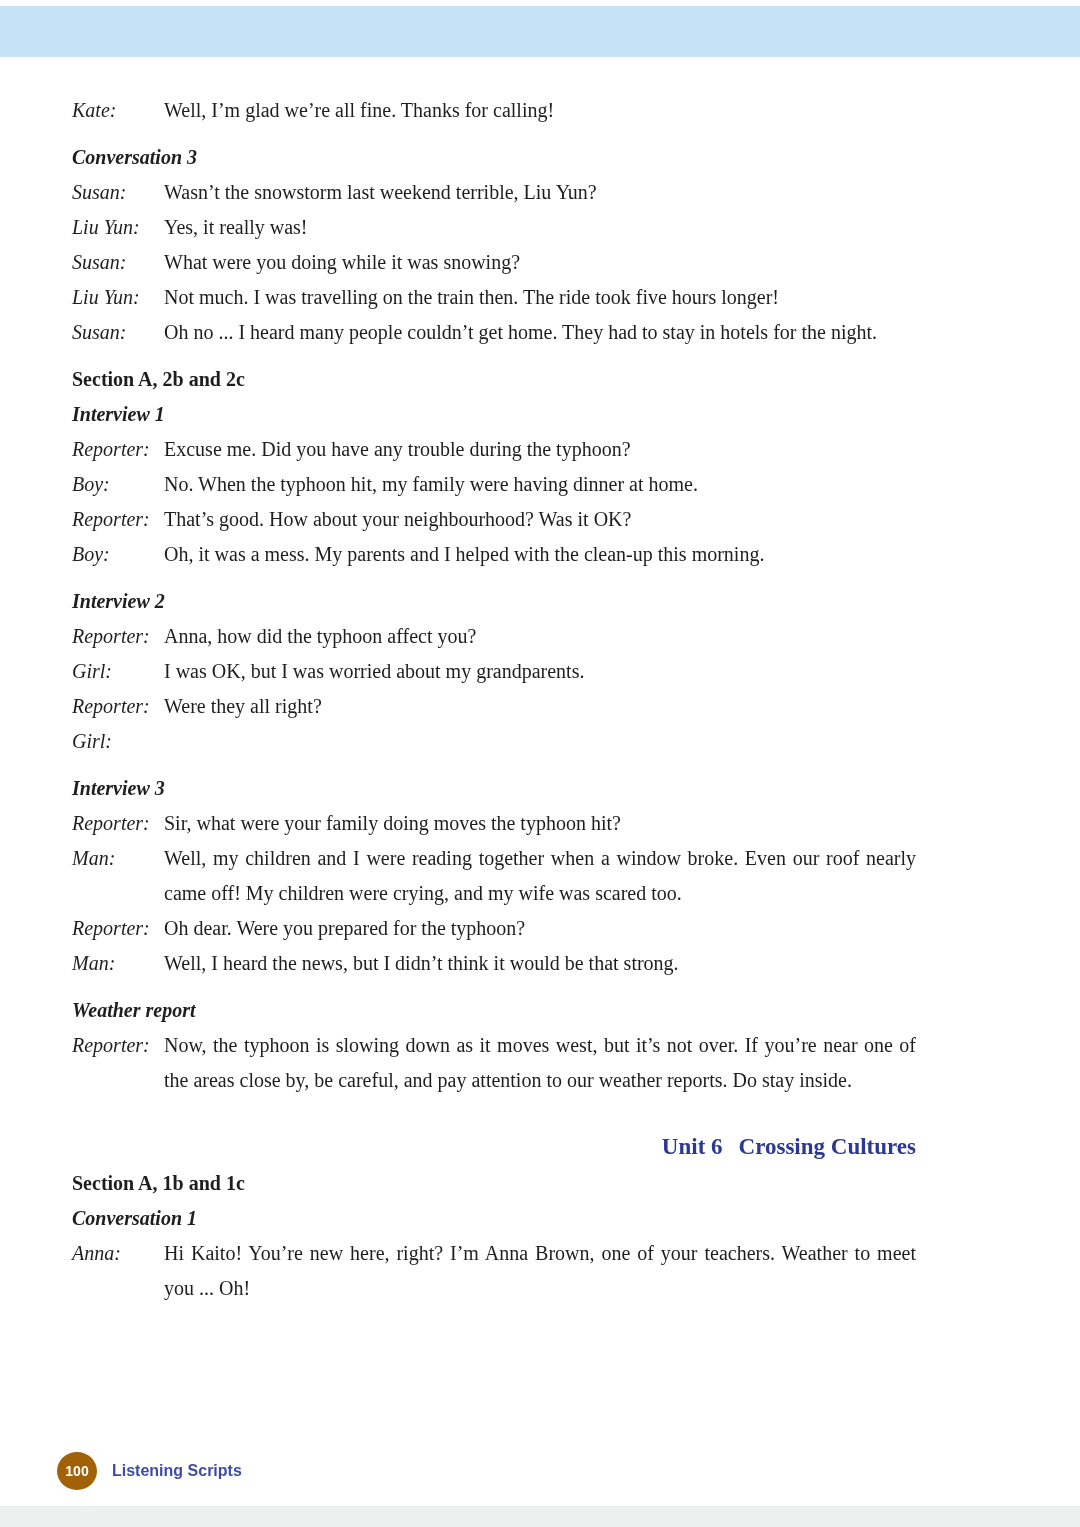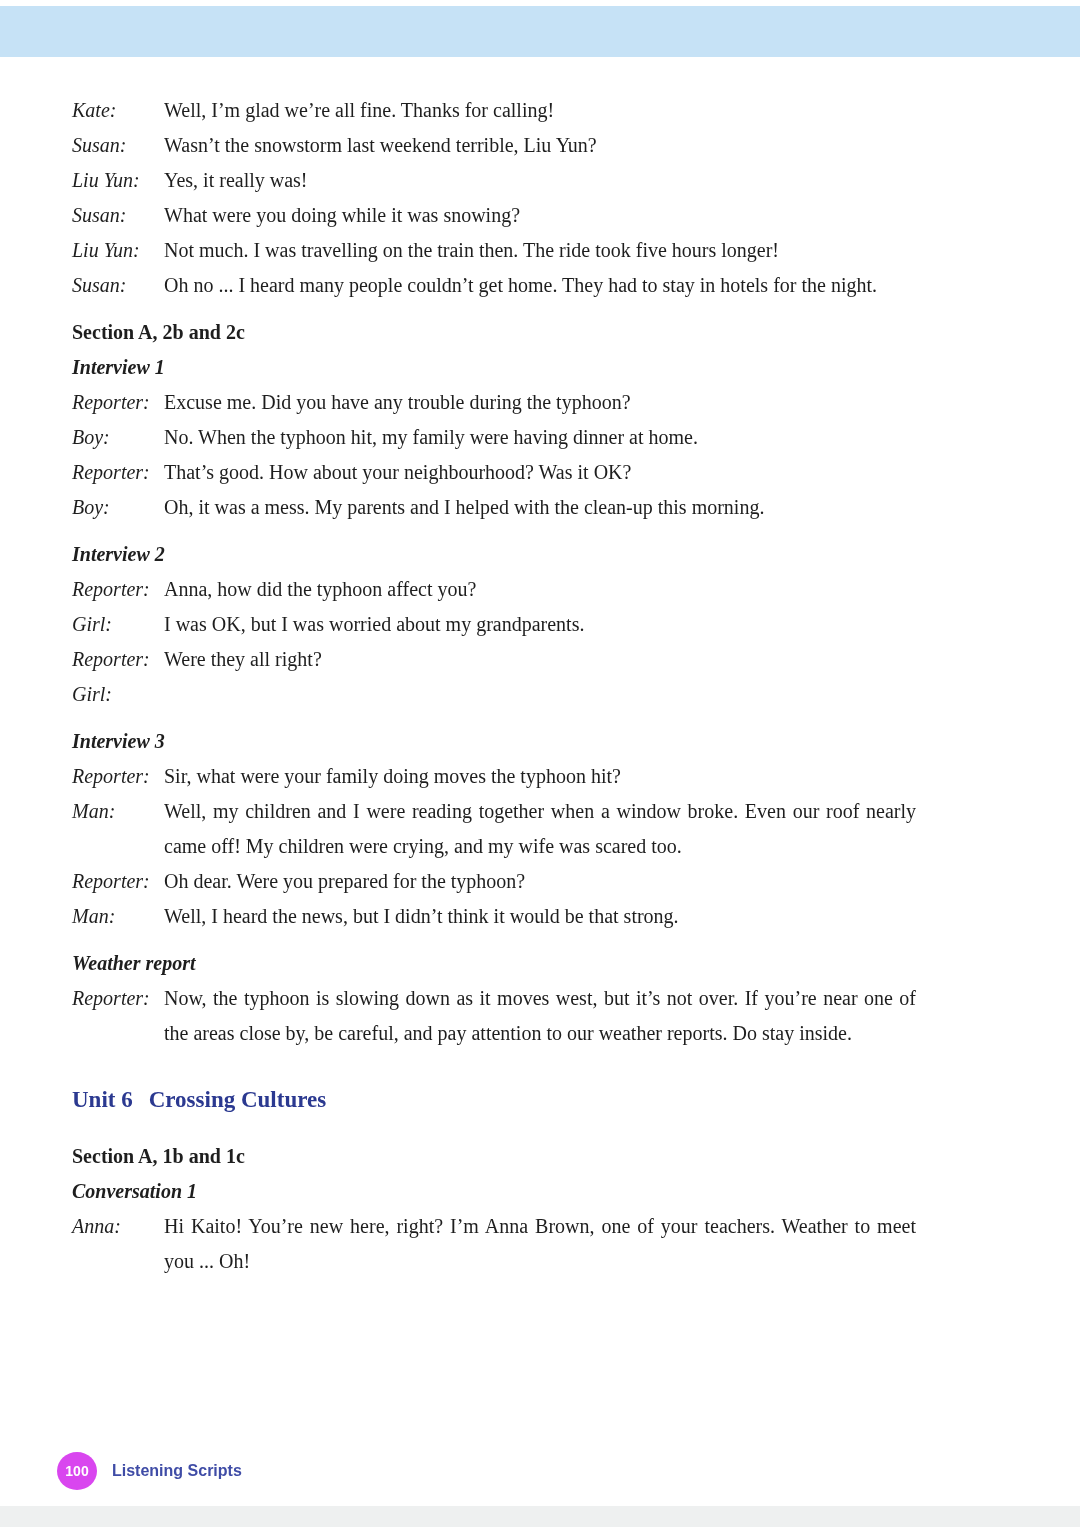--- a/index.html
+++ b/index.html
@@ -21,35 +21,36 @@
     width: 844px; 
   }
   .row { font-size: 20px; line-height: 35px; }
   .dlg { display: flex; }
   .spk { width: 92px; flex: none; font-style: italic; }
   .txt { flex: 1; text-align: justify; }
   .sub { font-weight: bold; font-style: italic; }
   .sec { font-weight: bold; }
   .gap { margin-top: 12px; }
   .unit {
-    margin: 32px 0 22px 0;
+    margin: 32px 0 2px 0;
     font-size: 23px; line-height: 34px;
     font-weight: bold;
     color: #2b3990;
+    text-align: right;
   }
   .unit .unit-title { margin-left: 16px; }
   .footer {
     position: absolute; top: 1452px; left: 57px;
     display: flex; align-items: center;
     font-family: "Liberation Sans", sans-serif;
   }
   .page-badge {
     width: 40px; height: 38px;
     border-radius: 50%;
-    background: #d946ef;
+    background: #a16207;
     color: #ffffff;
     font-size: 14px; font-weight: bold;
     display: flex; align-items: center; justify-content: center;
   }
   .footer-label {
     margin-left: 15px;
     font-size: 16px; font-weight: bold;
     color: #3f4ca6;
   }
   .bottom-strip {
@@ -63,20 +64,21 @@
 
 <div class="topbar"></div>
 
 <div class="content">
 
   <div class="row dlg">
     <span class="spk">Kate:</span>
     <span class="txt">Well, I’m glad we’re all fine. Thanks for calling!</span>
   </div>
 
+  <div class="row sub gap">Conversation 3</div>
 
   <div class="row dlg">
     <span class="spk">Susan:</span>
     <span class="txt">Wasn’t the snowstorm last weekend terrible, Liu Yun?</span>
   </div>
   <div class="row dlg">
     <span class="spk">Liu Yun:</span>
     <span class="txt">Yes, it really was!</span>
   </div>
   <div class="row dlg">

